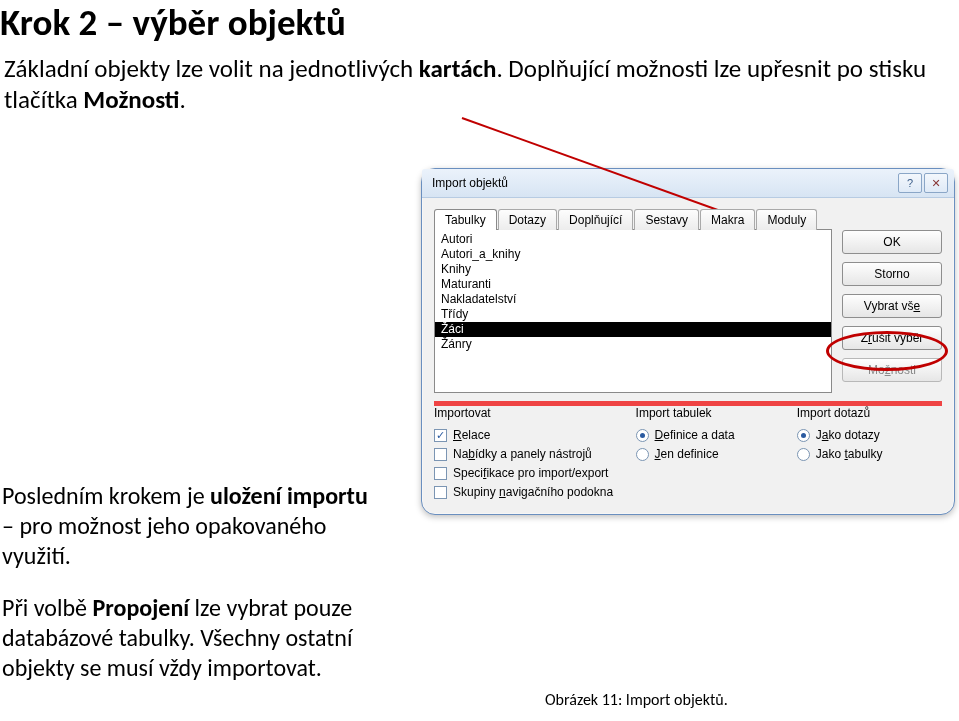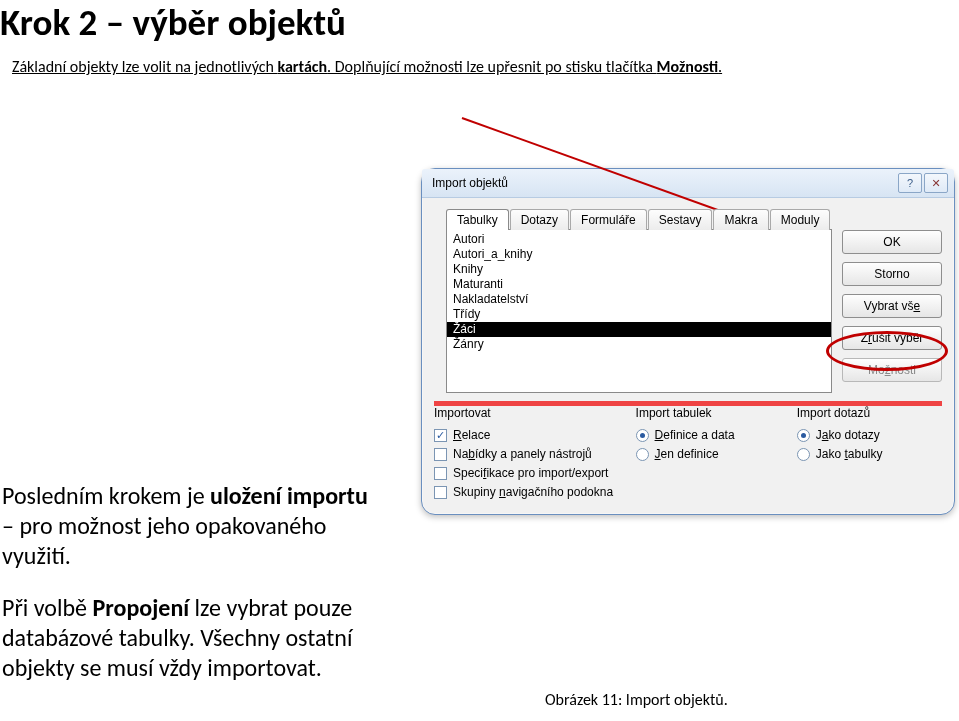--- a/index.html
+++ b/index.html
@@ -14,25 +14,24 @@
     position: relative;
     width: 959px;
     height: 721px;
   }
   .heading {
     font-size: 37px;
     font-weight: bold;
     margin: 0 0 8px 0;
   }
   .intro {
-    font-size: 16px;
+    font-size: 25px;
     line-height: 1.25;
-    margin: 12px;
+    margin: 4px;
     max-width: 955px;
-    text-decoration: underline;
   }
   .intro b { font-weight: bold; }
   .left-col {
     position: absolute;
     left: 2px;
     top: 445px;
     width: 370px;
     font-size: 24px;
     line-height: 1.25;
     margin-top: 36px;
@@ -73,21 +72,20 @@
     display: flex; align-items: center; justify-content: center;
     font-size: 11px;
     color: #3a5d89;
   }
   .winbtn.close { color: #883737; }
 
   .dlg-body {
     display: flex;
     padding: 10px 12px 4px 12px;
     gap: 10px;
-    margin-left: 12px;
   }
   .tabs-area { flex: 1; }
   .tabstrip {
     display: flex;
     position: relative;
     bottom: -1px;
     z-index: 2;
   }
   .tab {
     padding: 3px 10px;
@@ -236,21 +234,21 @@
     <div class="titlebar">
       <span class="title">Import objektů</span>
       <span class="winbtn">?</span>
       <span class="winbtn close">✕</span>
     </div>
     <div class="dlg-body">
       <div class="tabs-area">
         <div class="tabstrip">
           <div class="tab active">Tabulky</div>
           <div class="tab">Dotazy</div>
-          <div class="tab">Formuláře</div>
+          <div class="tab">Doplňující</div>
           <div class="tab">Sestavy</div>
           <div class="tab">Makra</div>
           <div class="tab">Moduly</div>
         </div>
         <div class="listbox">
           <div class="item">Autori</div>
           <div class="item">Autori_a_knihy</div>
           <div class="item">Knihy</div>
           <div class="item">Maturanti</div>
           <div class="item">Nakladatelství</div>

